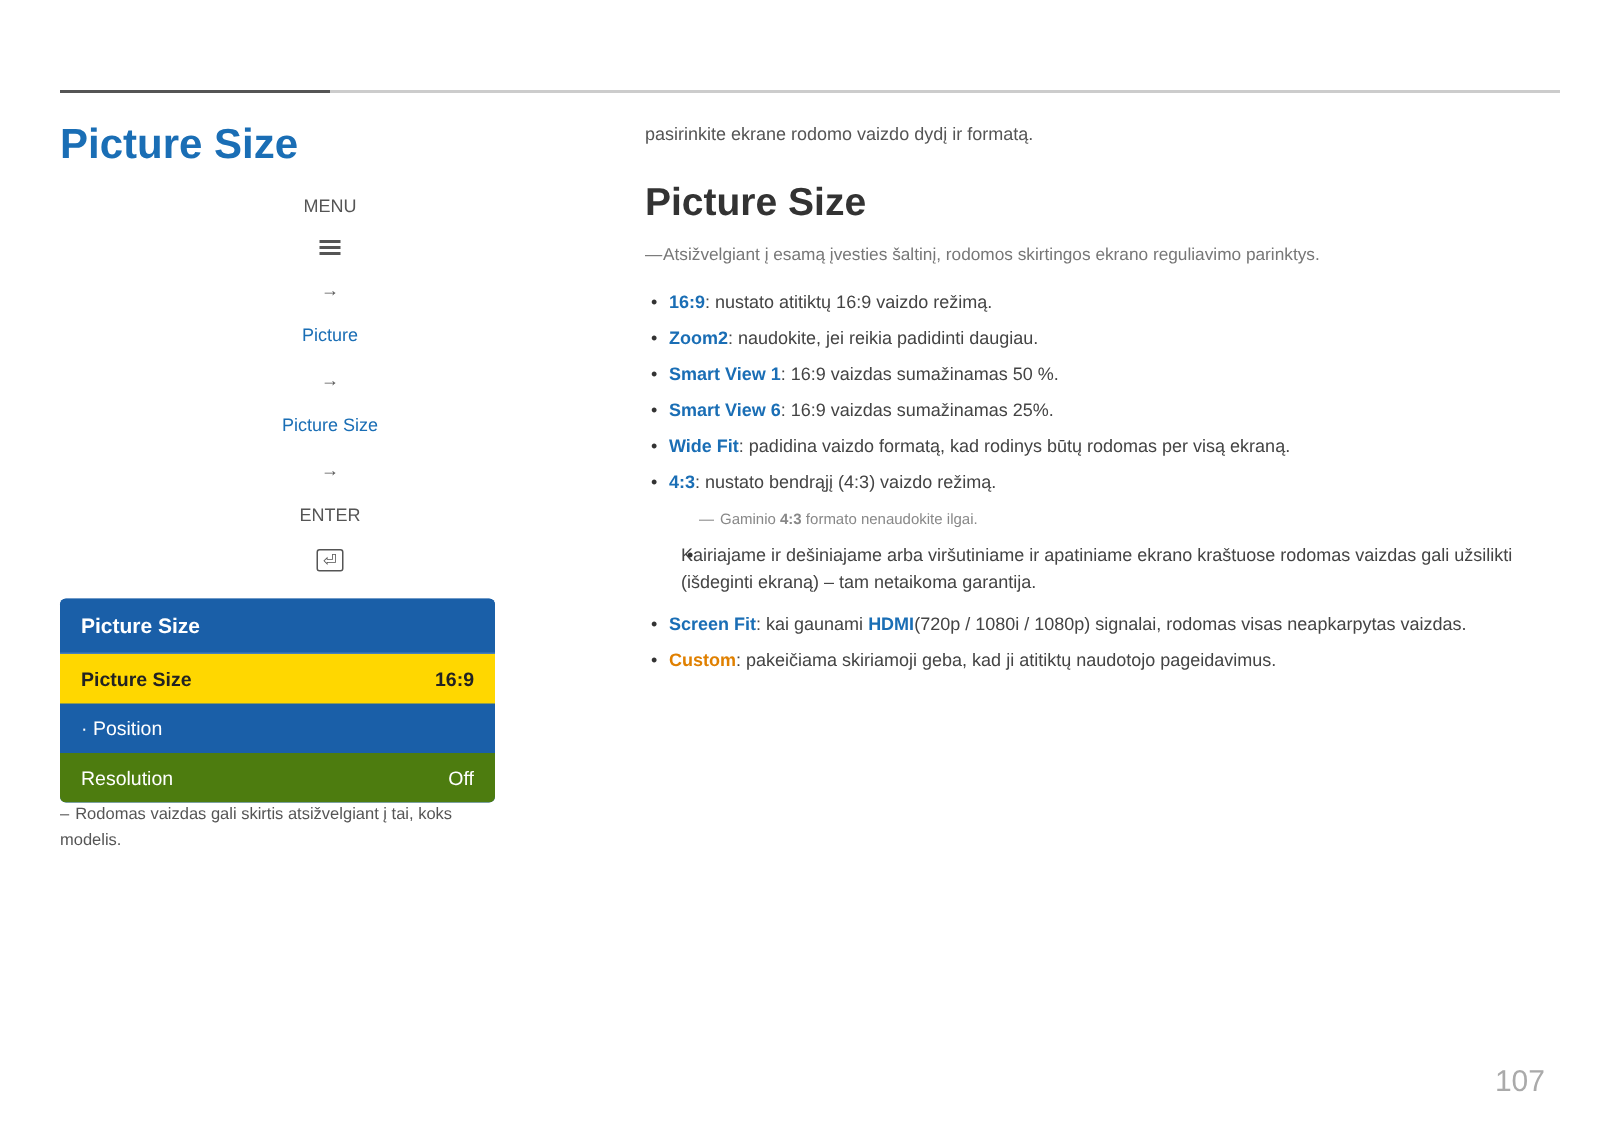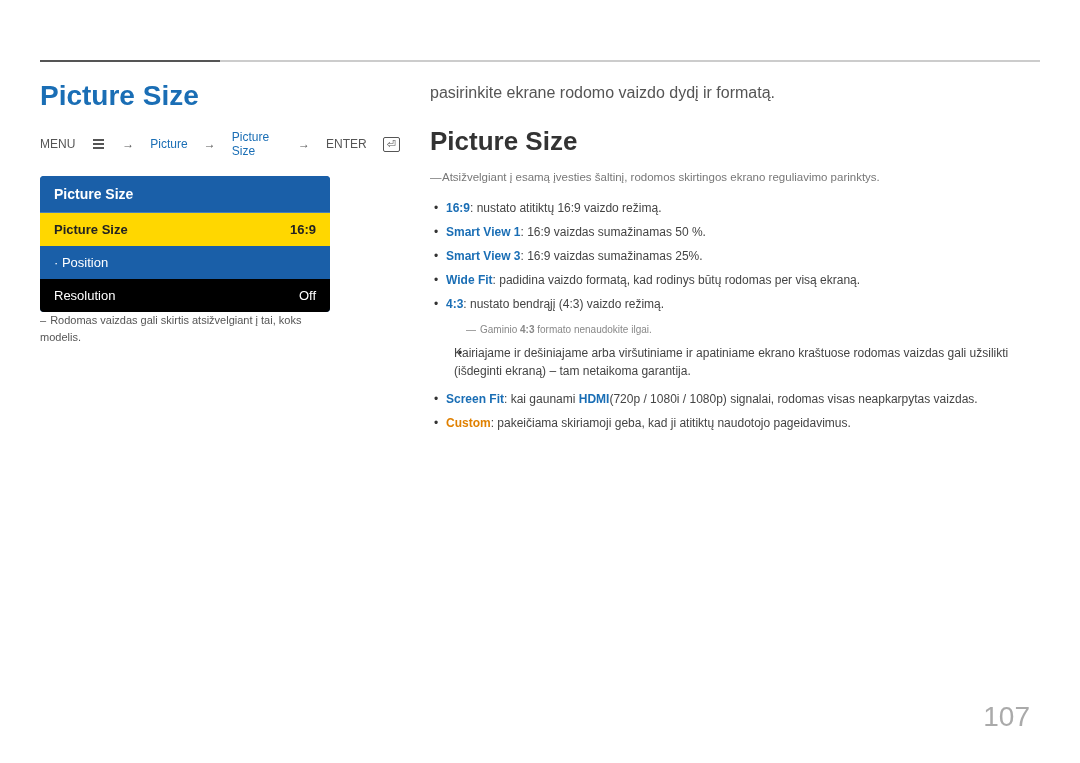--- a/index.html
+++ b/index.html
@@ -44,20 +44,21 @@
       margin-bottom: 18px;
     }
 
     .breadcrumb {
       font-size: 12px;
       color: #555;
       margin-bottom: 18px;
       display: flex;
       align-items: center;
       gap: 16px;
+      flex-direction: column;
     }
     .breadcrumb .menu-icon {
       display: inline-block;
       width: 14px;
       height: 10px;
       position: relative;
       margin: 0 2px;
     }
     .breadcrumb .menu-icon::before,
     .breadcrumb .menu-icon::after,
@@ -117,21 +118,21 @@
     .menu-item.active .menu-value {
       color: #222;
     }
 
     .menu-value {
       color: #fff;
       font-size: 13px;
     }
 
     .menu-item.resolution {
-      background: #000000;
+      background: #4d7c0f;
     }
 
     .footnote {
       font-size: 11px;
       color: #555;
       width: 290px;
       line-height: 1.5;
     }
     .footnote::before {
       content: '–';
@@ -140,21 +141,21 @@
 
     
     .right-panel {
       position: absolute;
       top: 80px;
       left: 430px;
       right: 40px;
     }
 
     .right-intro {
-      font-size: 16px;
+      font-size: 12px;
       color: #555;
       margin-bottom: 20px;
       line-height: 1.6;
     }
 
     .right-title {
       font-size: 26px;
       font-weight: bold;
       color: #333;
       margin-bottom: 12px;
@@ -207,21 +208,21 @@
     }
     .sub-note::before {
       content: '—';
       margin-right: 4px;
     }
 
     .page-number {
       position: absolute;
       bottom: 30px;
       right: 50px;
-      font-size: 28px;
+      font-size: 20px;
       color: #aaa;
       font-weight: 300;
     }
   </style>
 </head>
 <body>
 
 <div class="top-line"></div>
 <div class="top-line-accent"></div>
 
@@ -264,22 +265,23 @@
 <div class="right-panel">
   <div class="right-intro">pasirinkite ekrane rodomo vaizdo dydį ir formatą.</div>
   <div class="right-title">Picture Size</div>
 
   <div class="right-note">
     <span>Atsižvelgiant į esamą įvesties šaltinį, rodomos skirtingos ekrano reguliavimo parinktys.</span>
   </div>
 
   <ul class="bullet-list">
     <li><span class="keyword-blue">16:9</span><span>: nustato atitiktų 16:9 vaizdo režimą.</span></li>
+    <li><span class="keyword-blue">Zoom2</span><span>: naudokite, jei reikia padidinti daugiau.</span></li>
     <li><span class="keyword-blue">Smart View 1</span><span>: 16:9 vaizdas sumažinamas 50 %.</span></li>
-    <li><span class="keyword-blue">Smart View 3</span><span>: 16:9 vaizdas sumažinamas 25%.</span></li>
+    <li><span class="keyword-blue">Smart View 6</span><span>: 16:9 vaizdas sumažinamas 25%.</span></li>
     <li><span class="keyword-blue">Wide Fit</span><span>: padidina vaizdo formatą, kad rodinys būtų rodomas per visą ekraną.</span></li>
     <li><span class="keyword-blue">4:3</span><span>: nustato bendrąjį (4:3) vaizdo režimą.</span></li>
   </ul>
   <div class="sub-note">Gaminio <strong>4:3</strong> formato nenaudokite ilgai.</div>
   <ul class="bullet-list" style="margin-left:24px; margin-bottom:4px;">
     <li style="list-style:none; padding-left:0;">Kairiajame ir dešiniajame arba viršutiniame ir apatiniame ekrano kraštuose rodomas vaizdas gali užsilikti (išdeginti ekraną) – tam netaikoma garantija.</li>
   </ul>
   <ul class="bullet-list">
     <li><span class="keyword-blue">Screen Fit</span><span>: kai gaunami </span><span class="keyword-blue">HDMI</span><span>(720p / 1080i / 1080p) signalai, rodomas visas neapkarpytas vaizdas.</span></li>
     <li><span class="keyword-orange">Custom</span><span>: pakeičiama skiriamoji geba, kad ji atitiktų naudotojo pageidavimus.</span></li>

